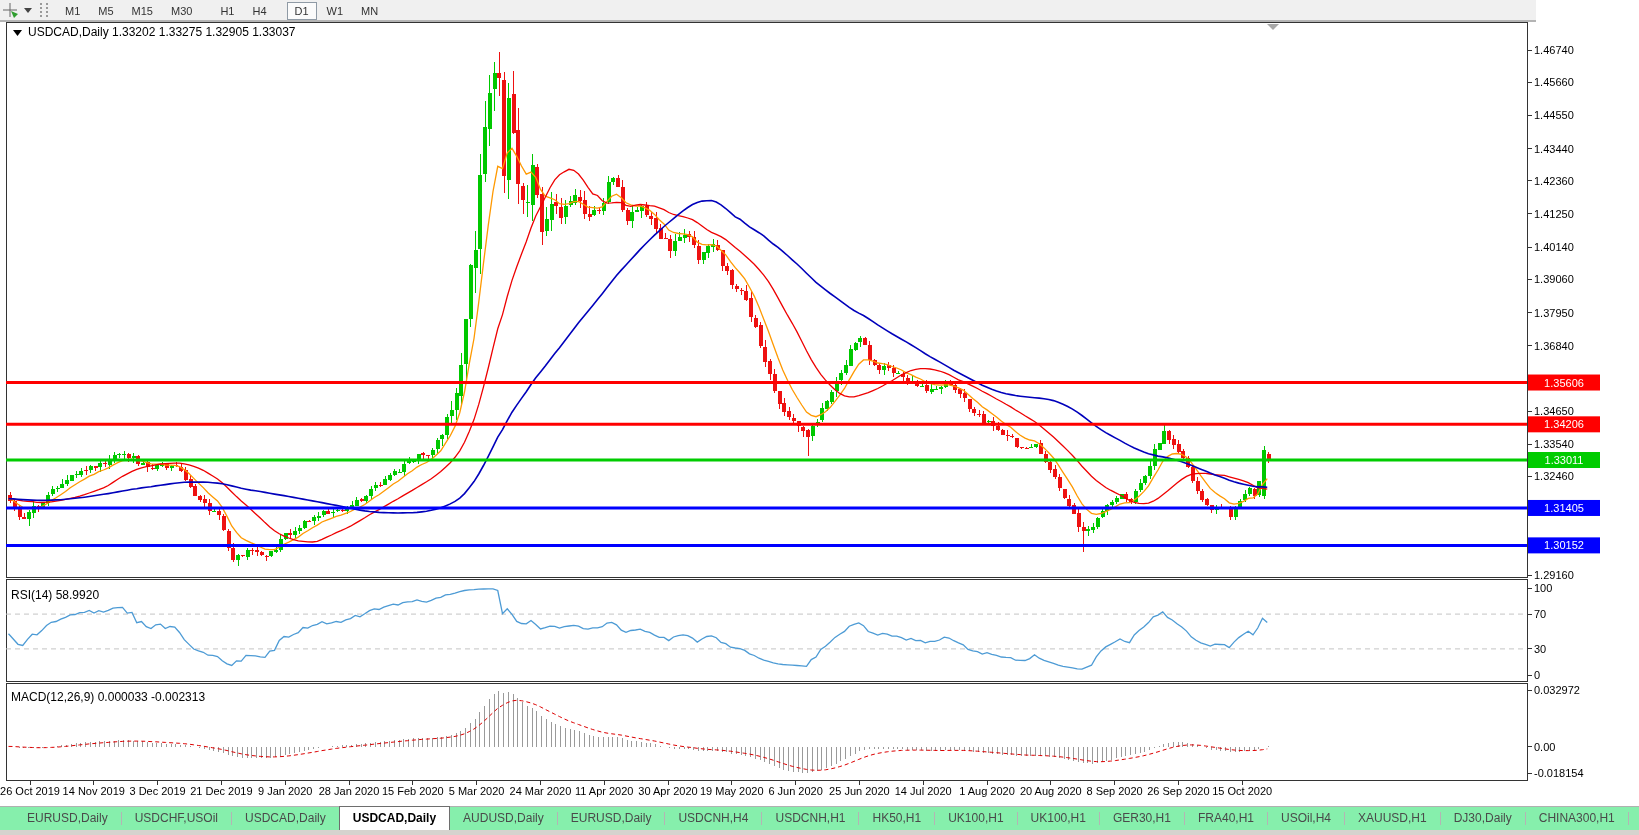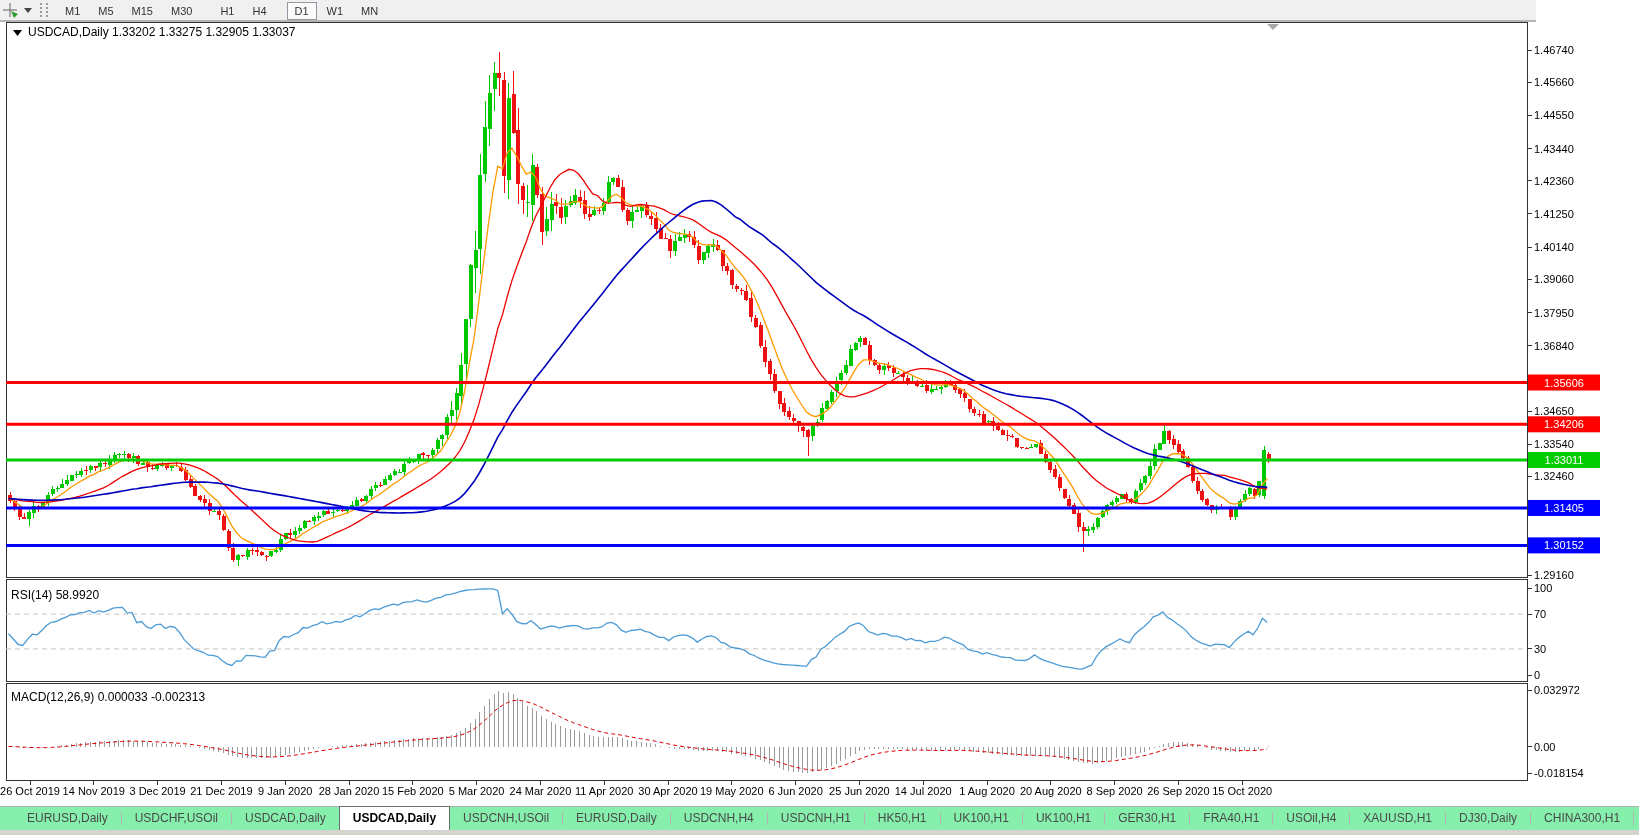--- a/index.html
+++ b/index.html
@@ -964,21 +964,21 @@
   </div>
 
   <div class="tabbar">
     <div class="tabs" id="tabs">
         <span class="tab">EURUSD,Daily</span>
         <span class="tabsep"></span>
         <span class="tab">USDCHF,USOil</span>
         <span class="tabsep"></span>
         <span class="tab">USDCAD,Daily</span>
         <span class="tab active">USDCAD,Daily</span>
-        <span class="tab">USDCNH,USOil</span>
+        <span class="tab">AUDUSD,Daily</span>
         <span class="tabsep"></span>
         <span class="tab">EURUSD,Daily</span>
         <span class="tabsep"></span>
         <span class="tab">USDCNH,H4</span>
         <span class="tabsep"></span>
         <span class="tab">USDCNH,H1</span>
         <span class="tabsep"></span>
         <span class="tab">HK50,H1</span>
         <span class="tabsep"></span>
         <span class="tab">UK100,H1</span>

